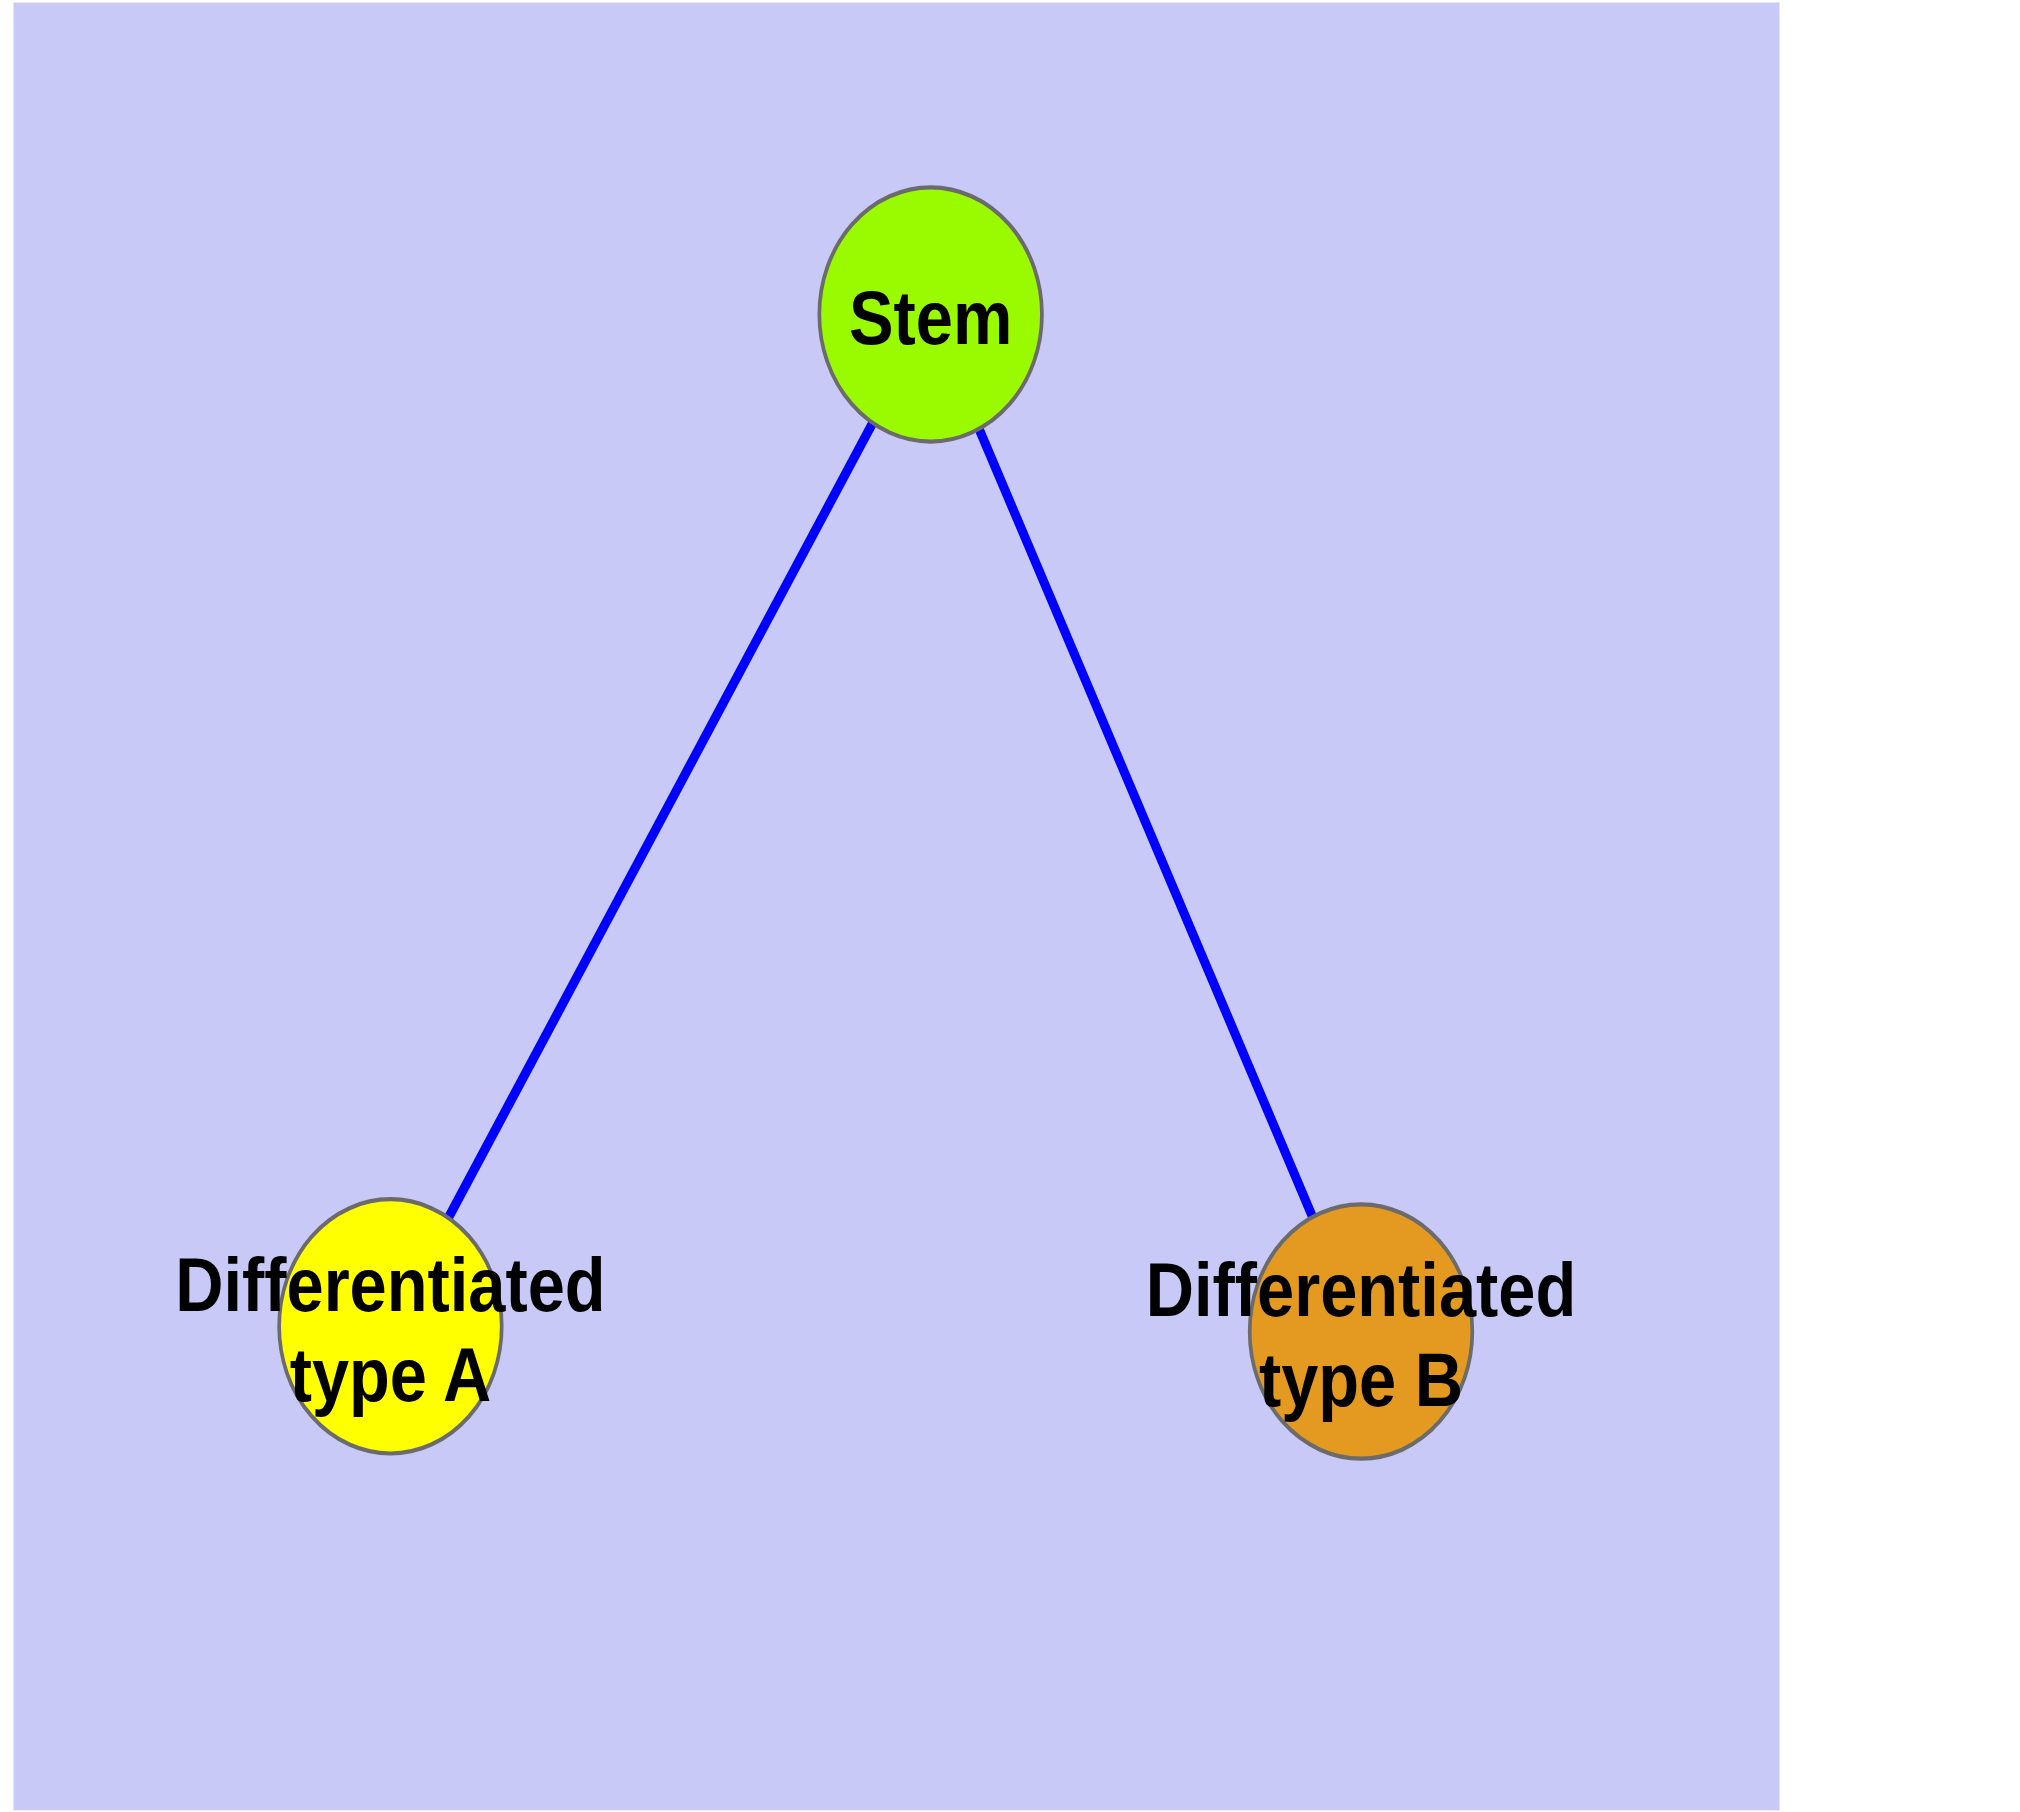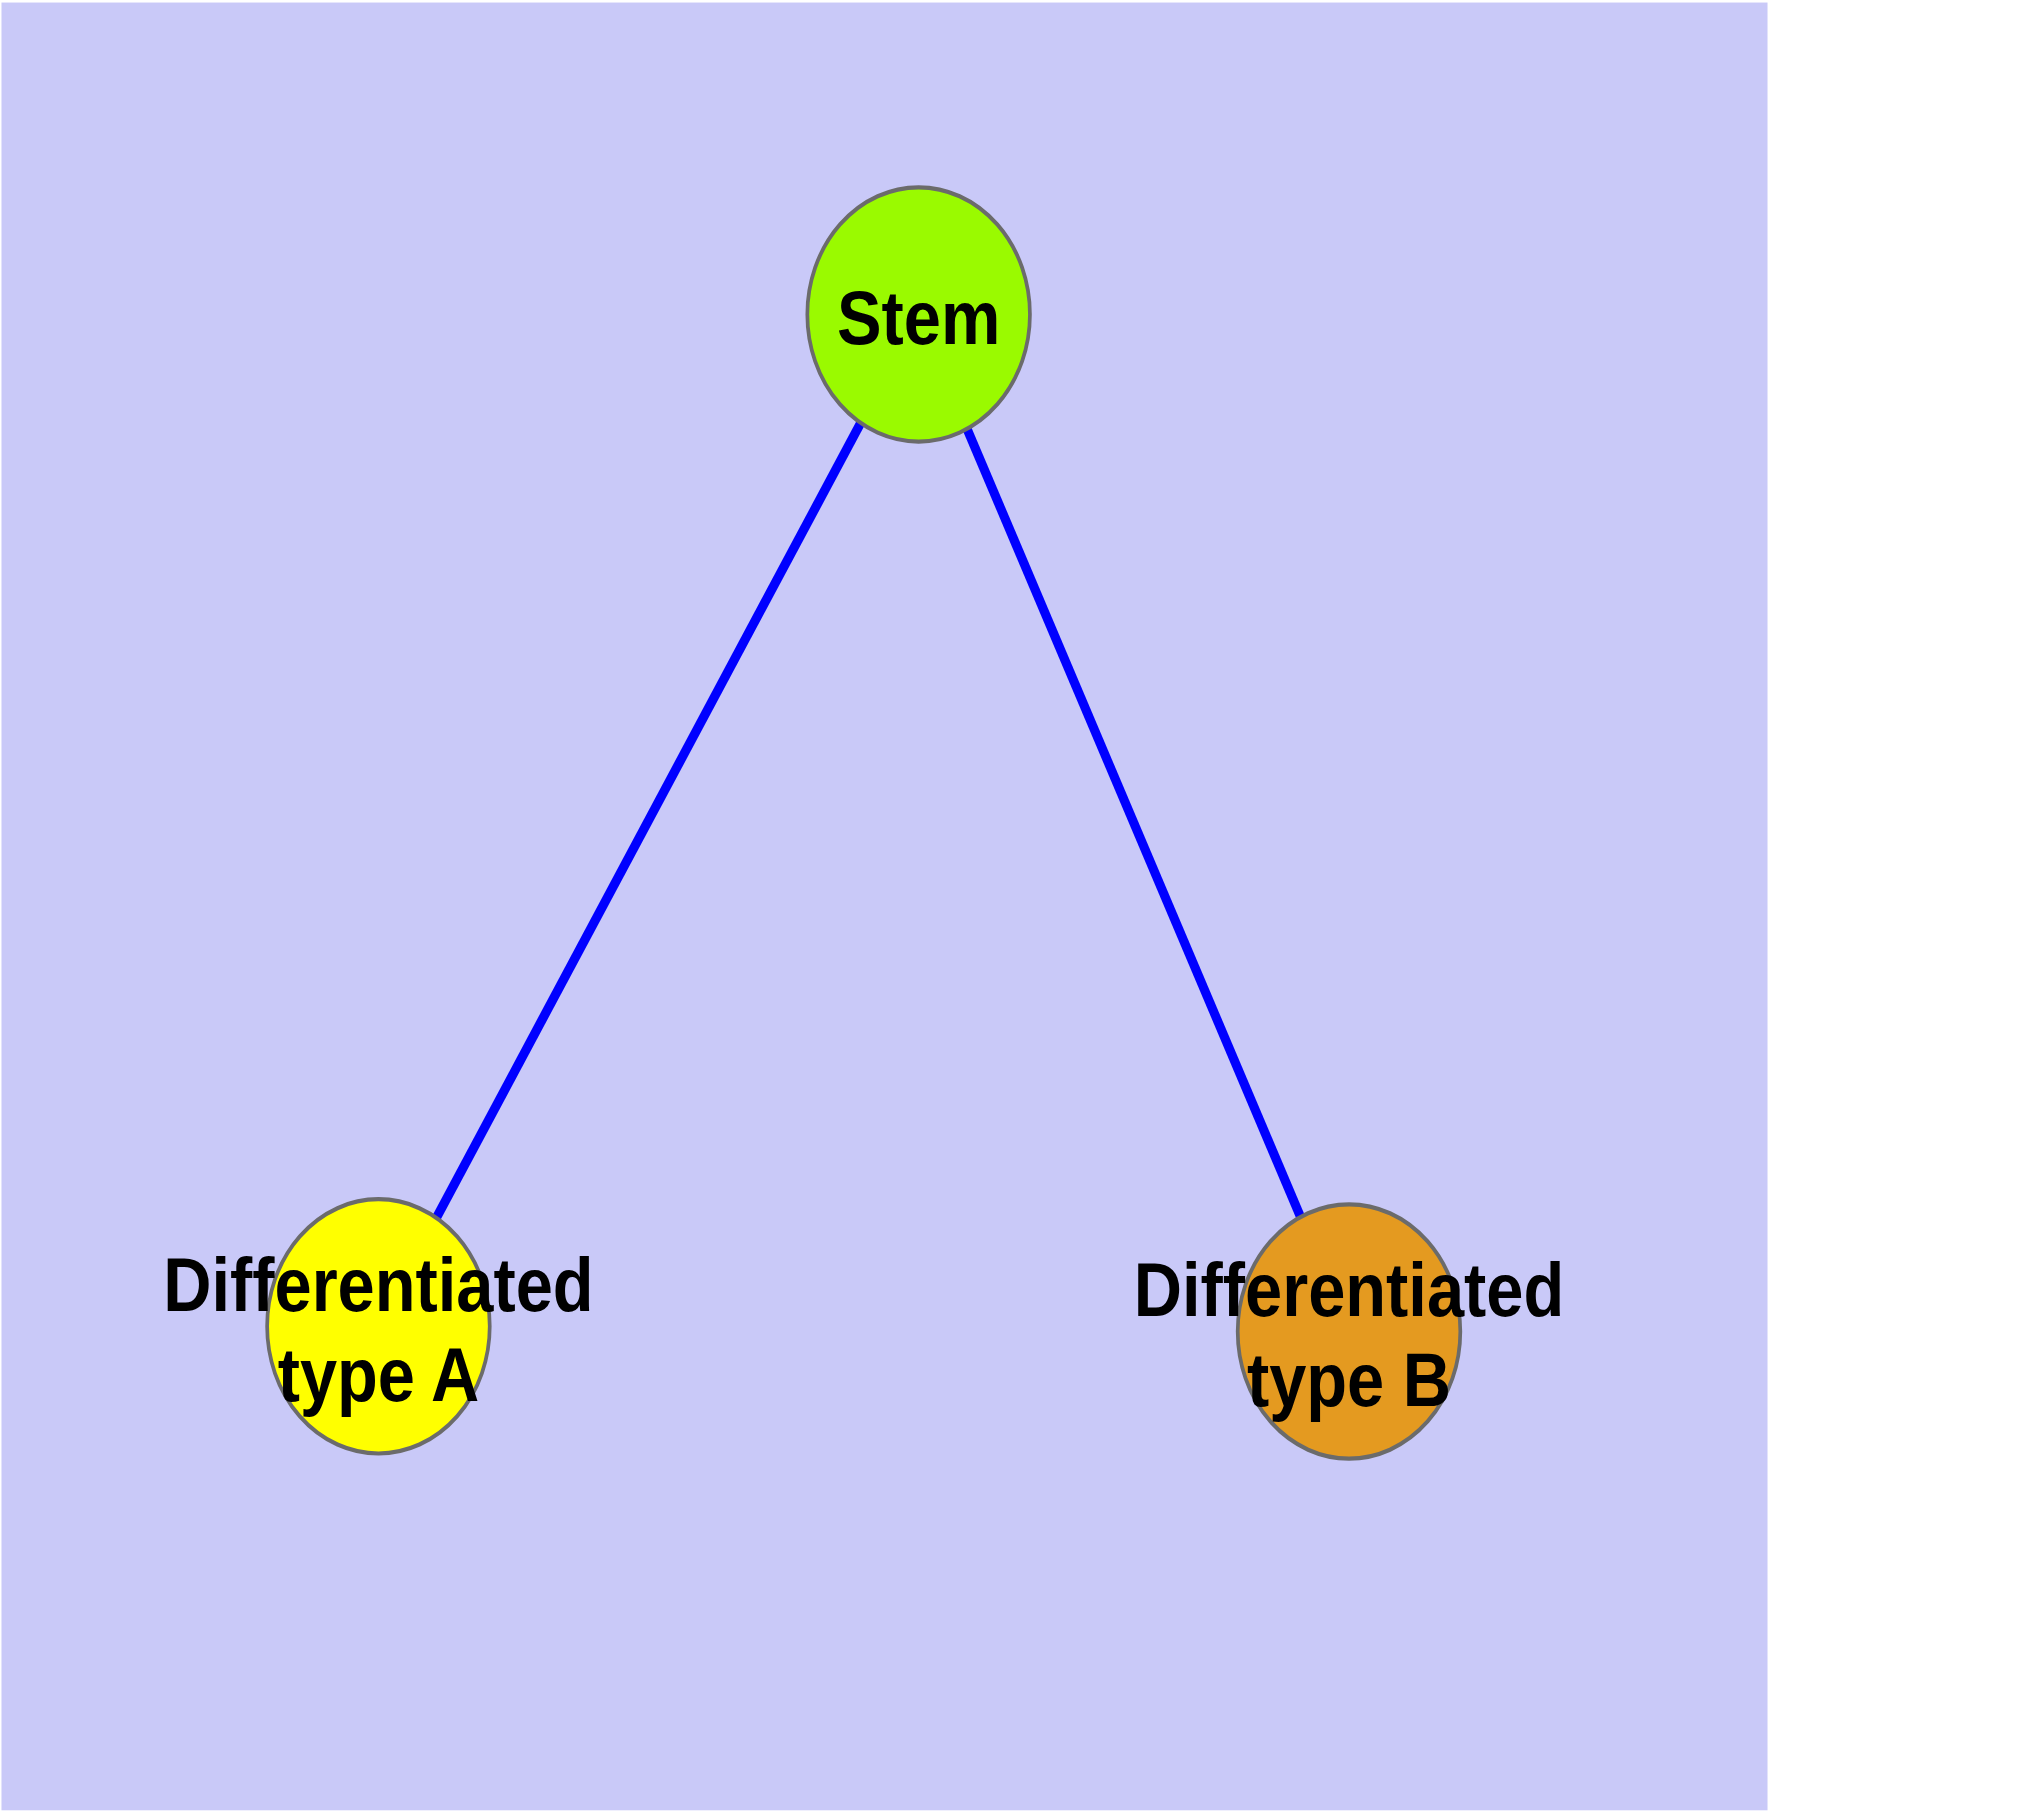--- a/index.html
+++ b/index.html
@@ -9,20 +9,21 @@
   body {
     background: #ffffff;
     font-family: "Liberation Sans", sans-serif;
   }
   .canvas {
     position: relative;
     width: 1769px;
     height: 1812px;
     background: #ffffff;
     overflow: hidden;
+    padding-left: 12px;
   }
   .canvas svg {
     display: block;
     width: 100%;
     height: 100%;
   }
   .node-label {
     font-family: "Liberation Sans", sans-serif;
     font-weight: bold;
     text-anchor: middle;

